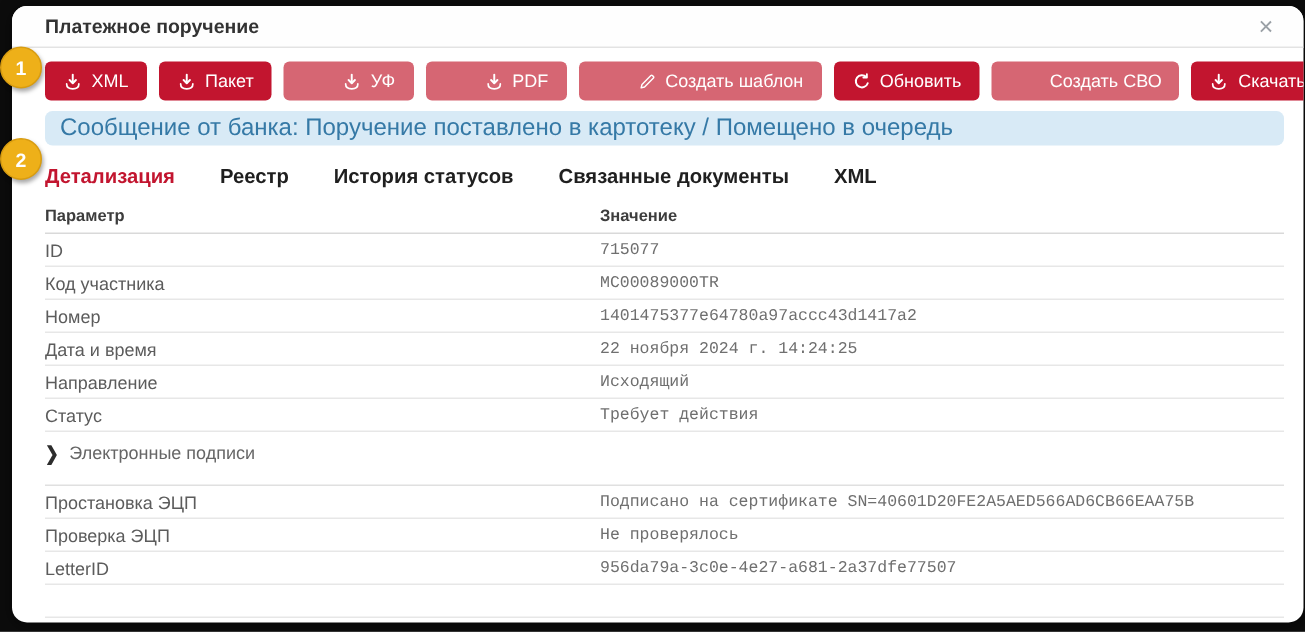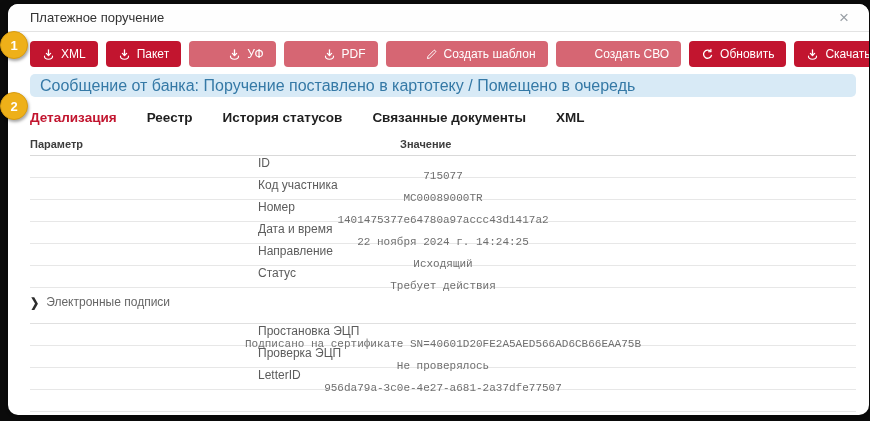--- a/index.html
+++ b/index.html
@@ -3,21 +3,21 @@
 <meta charset="utf-8">
 <style>
   html,body{margin:0;padding:0;background:#0c0c0c;width:870px;height:421px;overflow:hidden;
     font-family:"Liberation Sans",sans-serif;-webkit-font-smoothing:antialiased;}
   .stage{position:relative;width:870px;height:421px;background:#0c0c0c;}
   .dialog{position:absolute;left:8px;top:4px;right:1px;bottom:6px;background:#ffffff;
     border-radius:10px;overflow:hidden;box-shadow:0 2px 10px rgba(0,0,0,.5);}
   
   .dlg-header{height:27px;border-bottom:1px solid #e3e3e3;display:flex;align-items:center;
     padding:0 14px 0 22px;background:#fefefe;}
-  .dlg-title{font-size:13px;font-weight:normal;color:#333;}
+  .dlg-title{font-size:13px;font-weight:bold;color:#333;}
   .dlg-close{margin-left:auto;font-size:17px;color:#9aa0a6;cursor:pointer;line-height:1;padding:2px 6px;}
   
   .toolbar{display:flex;gap:8px;padding:9px 22px 0 22px;align-items:center;flex-wrap:nowrap;}
   .tb-btn{display:inline-flex;align-items:center;gap:6px;height:26px;padding:0 12px;
     border:none;border-radius:4px;color:#fff;font-size:12px;font-family:"Liberation Sans",sans-serif;
     cursor:pointer;white-space:nowrap;}
   .tb-btn.solid{background:var(--accent);}
   .tb-btn.muted{background:var(--muted);padding-left:39px;}
   .tb-btn .ic{display:inline-flex;align-items:center;}
   
@@ -25,21 +25,21 @@
     border-radius:5px;font-size:16px;padding:4px 10px;height:15px;line-height:15px;}
   
   .tabs{display:flex;gap:30px;padding:13px 22px 0 22px;align-items:center;}
   .tab{font-size:13.5px;font-weight:bold;color:#1f1f1f;cursor:pointer;white-space:nowrap;}
   .tab.active{color:var(--accent);text-align:center;}
   
   .ptable{margin:9px 13px 0 22px;}
   .t-head{display:flex;border-bottom:1px solid #d9d9d9;padding:4px 0 5px 0;}
   .t-head .c1{width:370px;font-size:11px;font-weight:bold;color:#3d3d3d;}
   .t-head .c2{font-size:11px;font-weight:bold;color:#3d3d3d;}
-  .t-row{display:flex;align-items:center;height:21px;border-bottom:1px solid #e7e7e7;flex-direction:column;}
+  .t-row{display:flex;align-items:center;height:21px;border-bottom:1px solid #e7e7e7;}
   .t-row .c1{width:370px;font-size:12px;color:#5c5c5c;}
   .t-row .c2{font-family:"Liberation Mono",monospace;font-size:11px;color:#6f6f6f;white-space:nowrap;}
   .expander{display:flex;align-items:center;gap:7px;height:24px;padding-top:2px;cursor:pointer;}
   .expander .chev{color:#2d2d2d;font-size:11px;font-weight:bold;transform:scaleY(1.15);}
   .expander .exp-label{font-size:12px;color:#666;}
   .section-gap{height:9px;border-bottom:1px solid #e0e0e0;}
   
   .badge{position:absolute;width:26px;height:26px;border-radius:50%;background:var(--badge);
     border:1px solid var(--badge-border);color:#fff;font-size:13px;font-weight:bold;
     display:flex;align-items:center;justify-content:center;box-shadow:1px 2px 3px rgba(0,0,0,.35);z-index:5;}
@@ -104,33 +104,33 @@
 
   <button class="tb-btn muted">
     <span class="ic">
             <svg viewBox="0 0 16 16" width="13" height="13">
               <path d="M3 13l.7-2.8 7.3-7.3c.3-.3.9-.3 1.2 0l.9.9c.3.3.3.9 0 1.2L5.8 12.3 3 13z" stroke="#fff" stroke-width="1.2" fill="none" stroke-linejoin="round"></path>
             </svg>
           </span>
     <span class="lbl">Создать шаблон</span>
   </button>
 
-  <button class="tb-btn muted">
-
-    <span class="lbl">Создать СВО</span>
-  </button>
-
   <button class="tb-btn solid">
     <span class="ic">
             <svg viewBox="0 0 16 16" width="13" height="13">
               <path d="M12.9 9.2A5 5 0 1 1 11.7 4.1" stroke="#fff" stroke-width="1.6" fill="none" stroke-linecap="round"></path>
               <path d="M12.2 1.7v2.9H9.3" stroke="#fff" stroke-width="1.5" fill="none" stroke-linecap="round" stroke-linejoin="round"></path>
             </svg>
           </span>
     <span class="lbl">Обновить</span>
+  </button>
+
+  <button class="tb-btn muted">
+
+    <span class="lbl">Создать СВО</span>
   </button>
 
   <button class="tb-btn solid">
     <span class="ic">
             <svg viewBox="0 0 16 16" width="13" height="13">
               <path d="M8 2.2v6.6" stroke="#fff" stroke-width="1.6" fill="none" stroke-linecap="round"></path>
               <path d="M5.4 6.6 8 9.2l2.6-2.6" stroke="#fff" stroke-width="1.6" fill="none" stroke-linecap="round" stroke-linejoin="round"></path>
               <path d="M3 9.8c0 3 1.8 4 5 4s5-1 5-4" stroke="#fff" stroke-width="1.4" fill="none" stroke-linecap="round"></path>
             </svg>
           </span>

